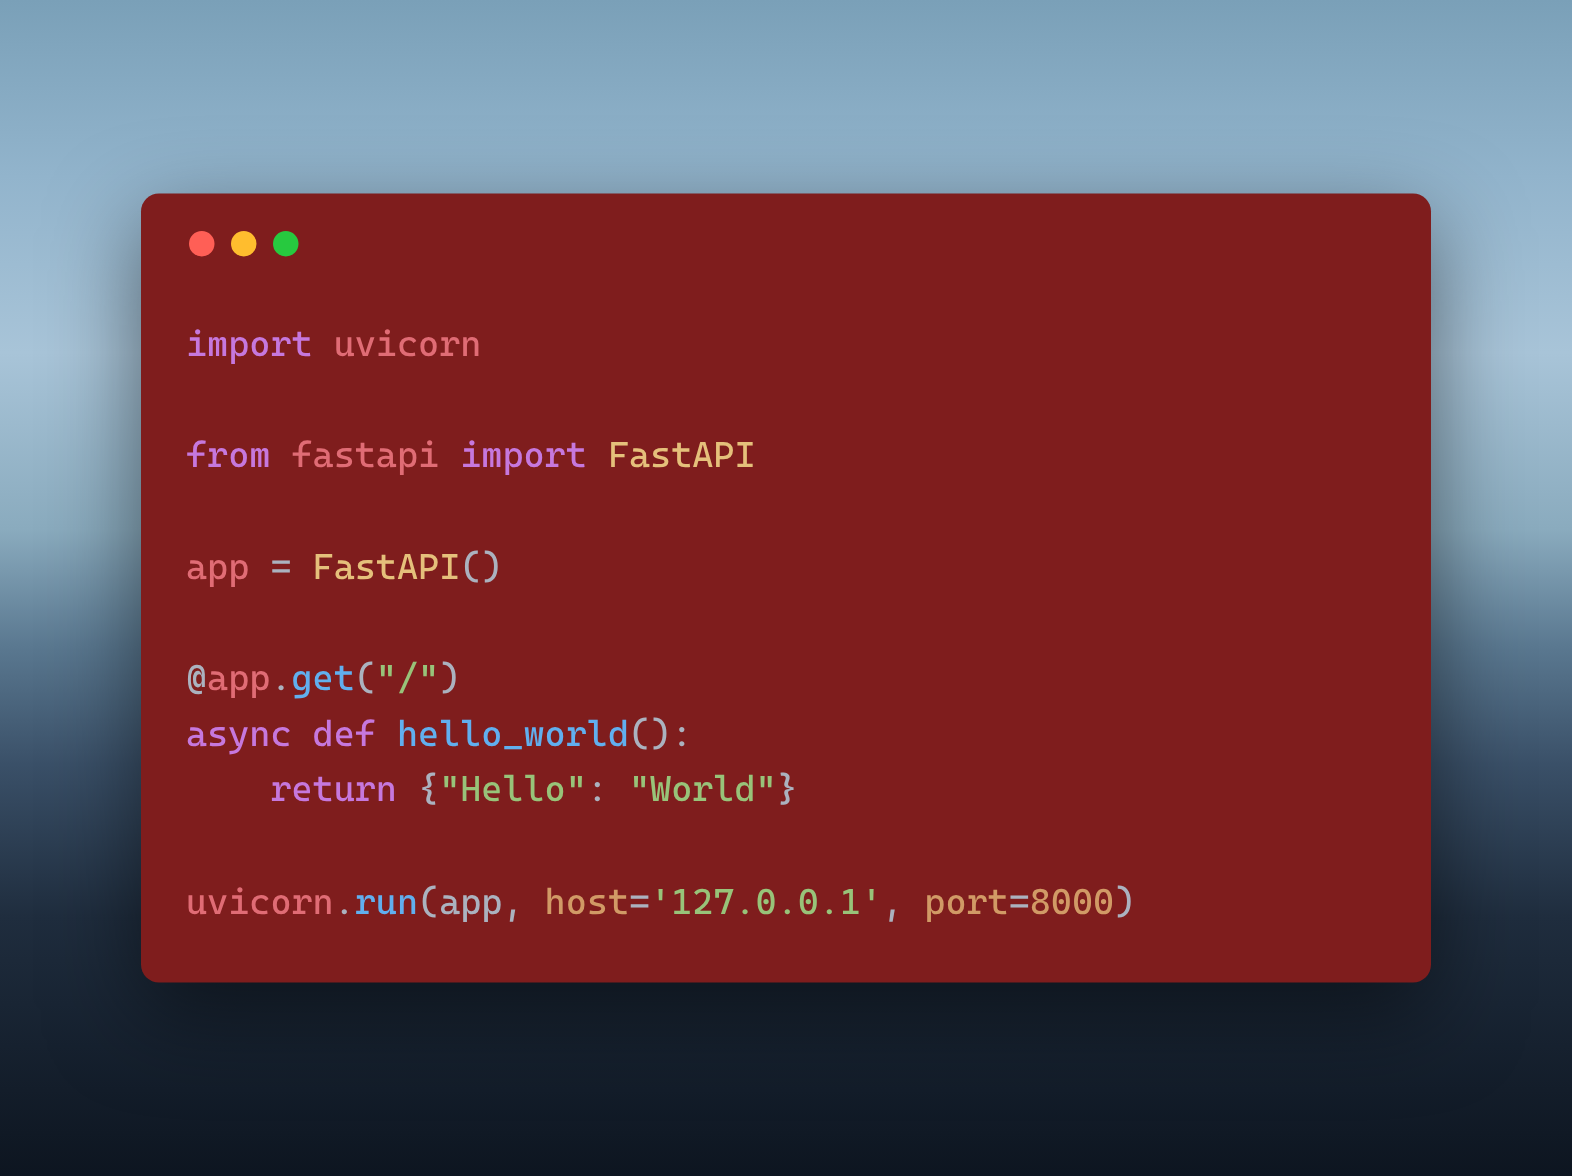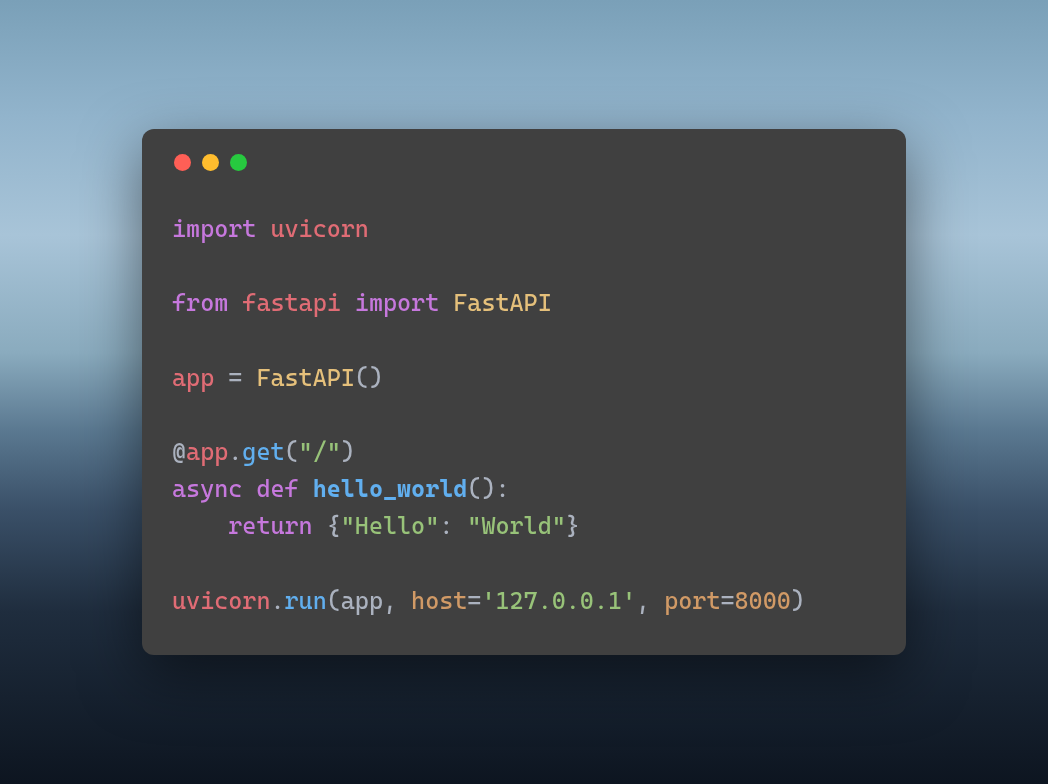--- a/index.html
+++ b/index.html
@@ -19,22 +19,22 @@
         #3a5068 65%, 
         #1f2d3e 78%, 
         #0d1520 100%);
       display: flex;
       align-items: center;
       justify-content: center;
       font-family: 'SF Mono', Monaco, 'Cascadia Code', 'Roboto Mono', Consolas, 'Courier New', monospace;
       overflow: hidden;
     }
     .code-window {
-      width: 764px;
-      background: #404040;
+      width: 860px;
+      background: #7f1d1d;
       border-radius: 12px;
       box-shadow: 0 20px 60px rgba(0,0,0,0.5);
       padding: 25px 30px 35px 30px;
       position: relative;
     }
     .traffic-lights {
       display: flex;
       gap: 11px;
       margin-bottom: 40px;
       margin-left: 2px;
@@ -55,21 +55,21 @@
     }
     .tok-keyword { color: #c678dd; }
     .tok-module { color: #e06c75; }
     .tok-class { color: #e5c07b; }
     .tok-var { color: #e06c75; }
     .tok-op { color: #abb2bf; }
     .tok-paren { color: #abb2bf; }
     .tok-decorator-at { color: #abb2bf; }
     .tok-decorator-name { color: #e06c75; }
     .tok-func-call { color: #61afef; text-align: right; }
-    .tok-func-def { color: #61afef; font-weight: bold; }
+    .tok-func-def { color: #61afef; }
     .tok-string { color: #98c379; }
     .tok-param { color: #d19a66; text-align: right; }
     .tok-number { color: #d19a66; }
     .tok-plain { color: #abb2bf; }
   </style>
 </head>
 <body>
 
 <div class="code-window">
   <div class="traffic-lights">

